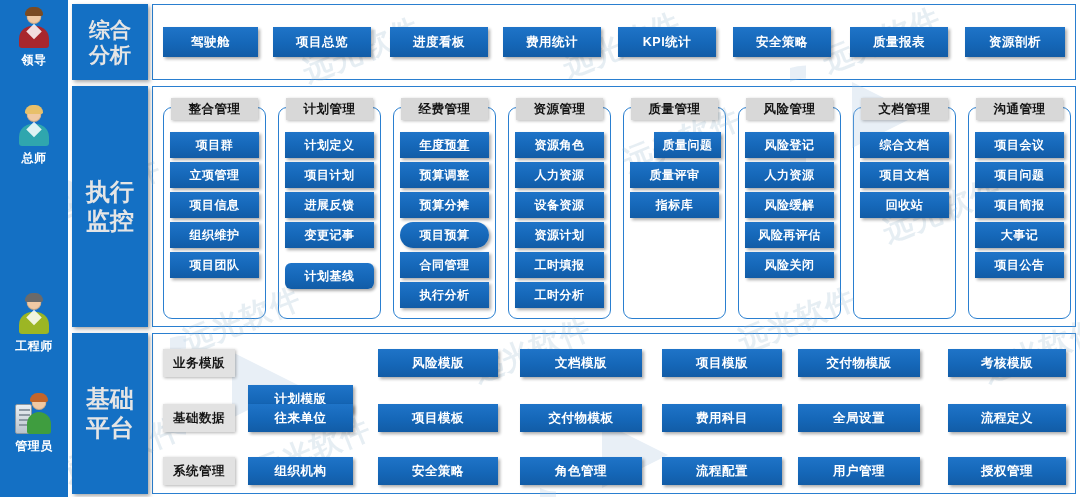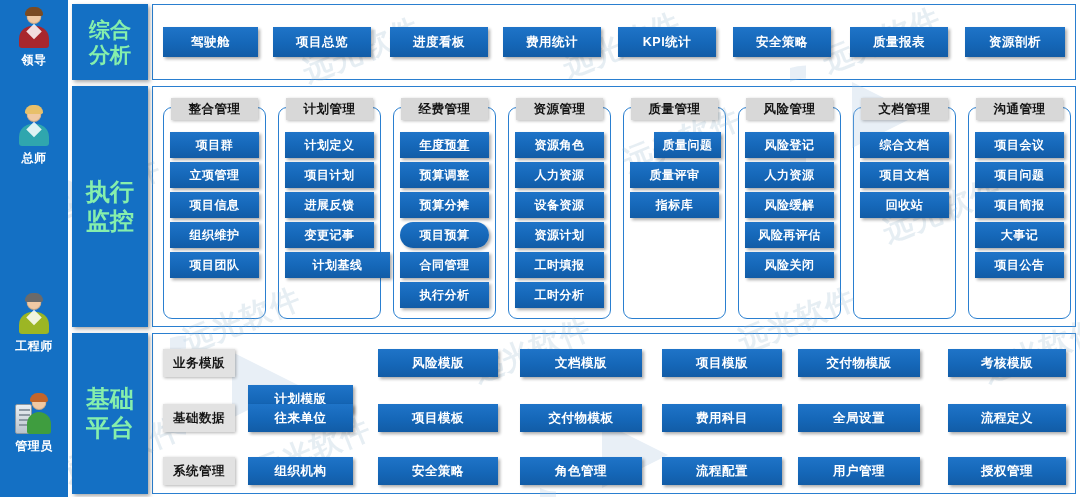--- a/index.html
+++ b/index.html
@@ -100,21 +100,21 @@
     width: 11px; height: 2px;
     background: #8d99a3;
     box-shadow: 0 5px 0 #8d99a3, 0 10px 0 #8d99a3, 0 15px 0 #8d99a3;
   }
 
   
   .band {
     position: absolute;
     left: 72px; width: 76px;
     background: #1470c4;
-    color: #86efac;
+    color: #e5e5e5;
     display: flex; align-items: center; justify-content: center;
     text-align: center;
     font-weight: bold;
     line-height: 1.2;
     box-shadow: 2px 2px 4px rgba(0,0,0,.35);
     z-index: 9;
   }
   .band span { display: block; }
 
   
@@ -292,21 +292,21 @@
       <div class="btn btn-cell" style="left: 170px; top: 162px; width: 89px;">立项管理</div>
       <div class="btn btn-cell" style="left: 170px; top: 192px; width: 89px;">项目信息</div>
       <div class="btn btn-cell" style="left: 170px; top: 222px; width: 89px;">组织维护</div>
       <div class="btn btn-cell" style="left: 170px; top: 252px; width: 89px;">项目团队</div>
       <div class="group" style="left: 278px; top: 107px; width: 103px; height: 212px;"></div>
       <div class="group-title" style="left: 286px; top: 98px; width: 87px;">计划管理</div>
       <div class="btn btn-cell" style="left: 285px; top: 132px; width: 89px;">计划定义</div>
       <div class="btn btn-cell" style="left: 285px; top: 162px; width: 89px;">项目计划</div>
       <div class="btn btn-cell" style="left: 285px; top: 192px; width: 89px;">进展反馈</div>
       <div class="btn btn-cell" style="left: 285px; top: 222px; width: 89px;">变更记事</div>
-      <div class="btn btn-cell" style="left: 285px; top: 252px; width: 105px;">计划基线</div>
+      <div class="btn btn-cell" style="left: 285px; top: 263px; width: 89px; border-radius: 6px;">计划基线</div>
       <div class="group" style="left: 393px; top: 107px; width: 103px; height: 212px;"></div>
       <div class="group-title" style="left: 401px; top: 98px; width: 87px;">经费管理</div>
       <div class="btn btn-cell" style="left: 400px; top: 132px; width: 89px; text-decoration: underline;">年度预算</div>
       <div class="btn btn-cell" style="left: 400px; top: 162px; width: 89px;">预算调整</div>
       <div class="btn btn-cell" style="left: 400px; top: 192px; width: 89px;">预算分摊</div>
       <div class="btn btn-cell" style="left: 400px; top: 222px; width: 89px; border-radius: 13px;">项目预算</div>
       <div class="btn btn-cell" style="left: 400px; top: 252px; width: 89px;">合同管理</div>
       <div class="btn btn-cell" style="left: 400px; top: 282px; width: 89px;">执行分析</div>
       <div class="group" style="left: 508px; top: 107px; width: 103px; height: 212px;"></div>
       <div class="group-title" style="left: 516px; top: 98px; width: 87px;">资源管理</div>

